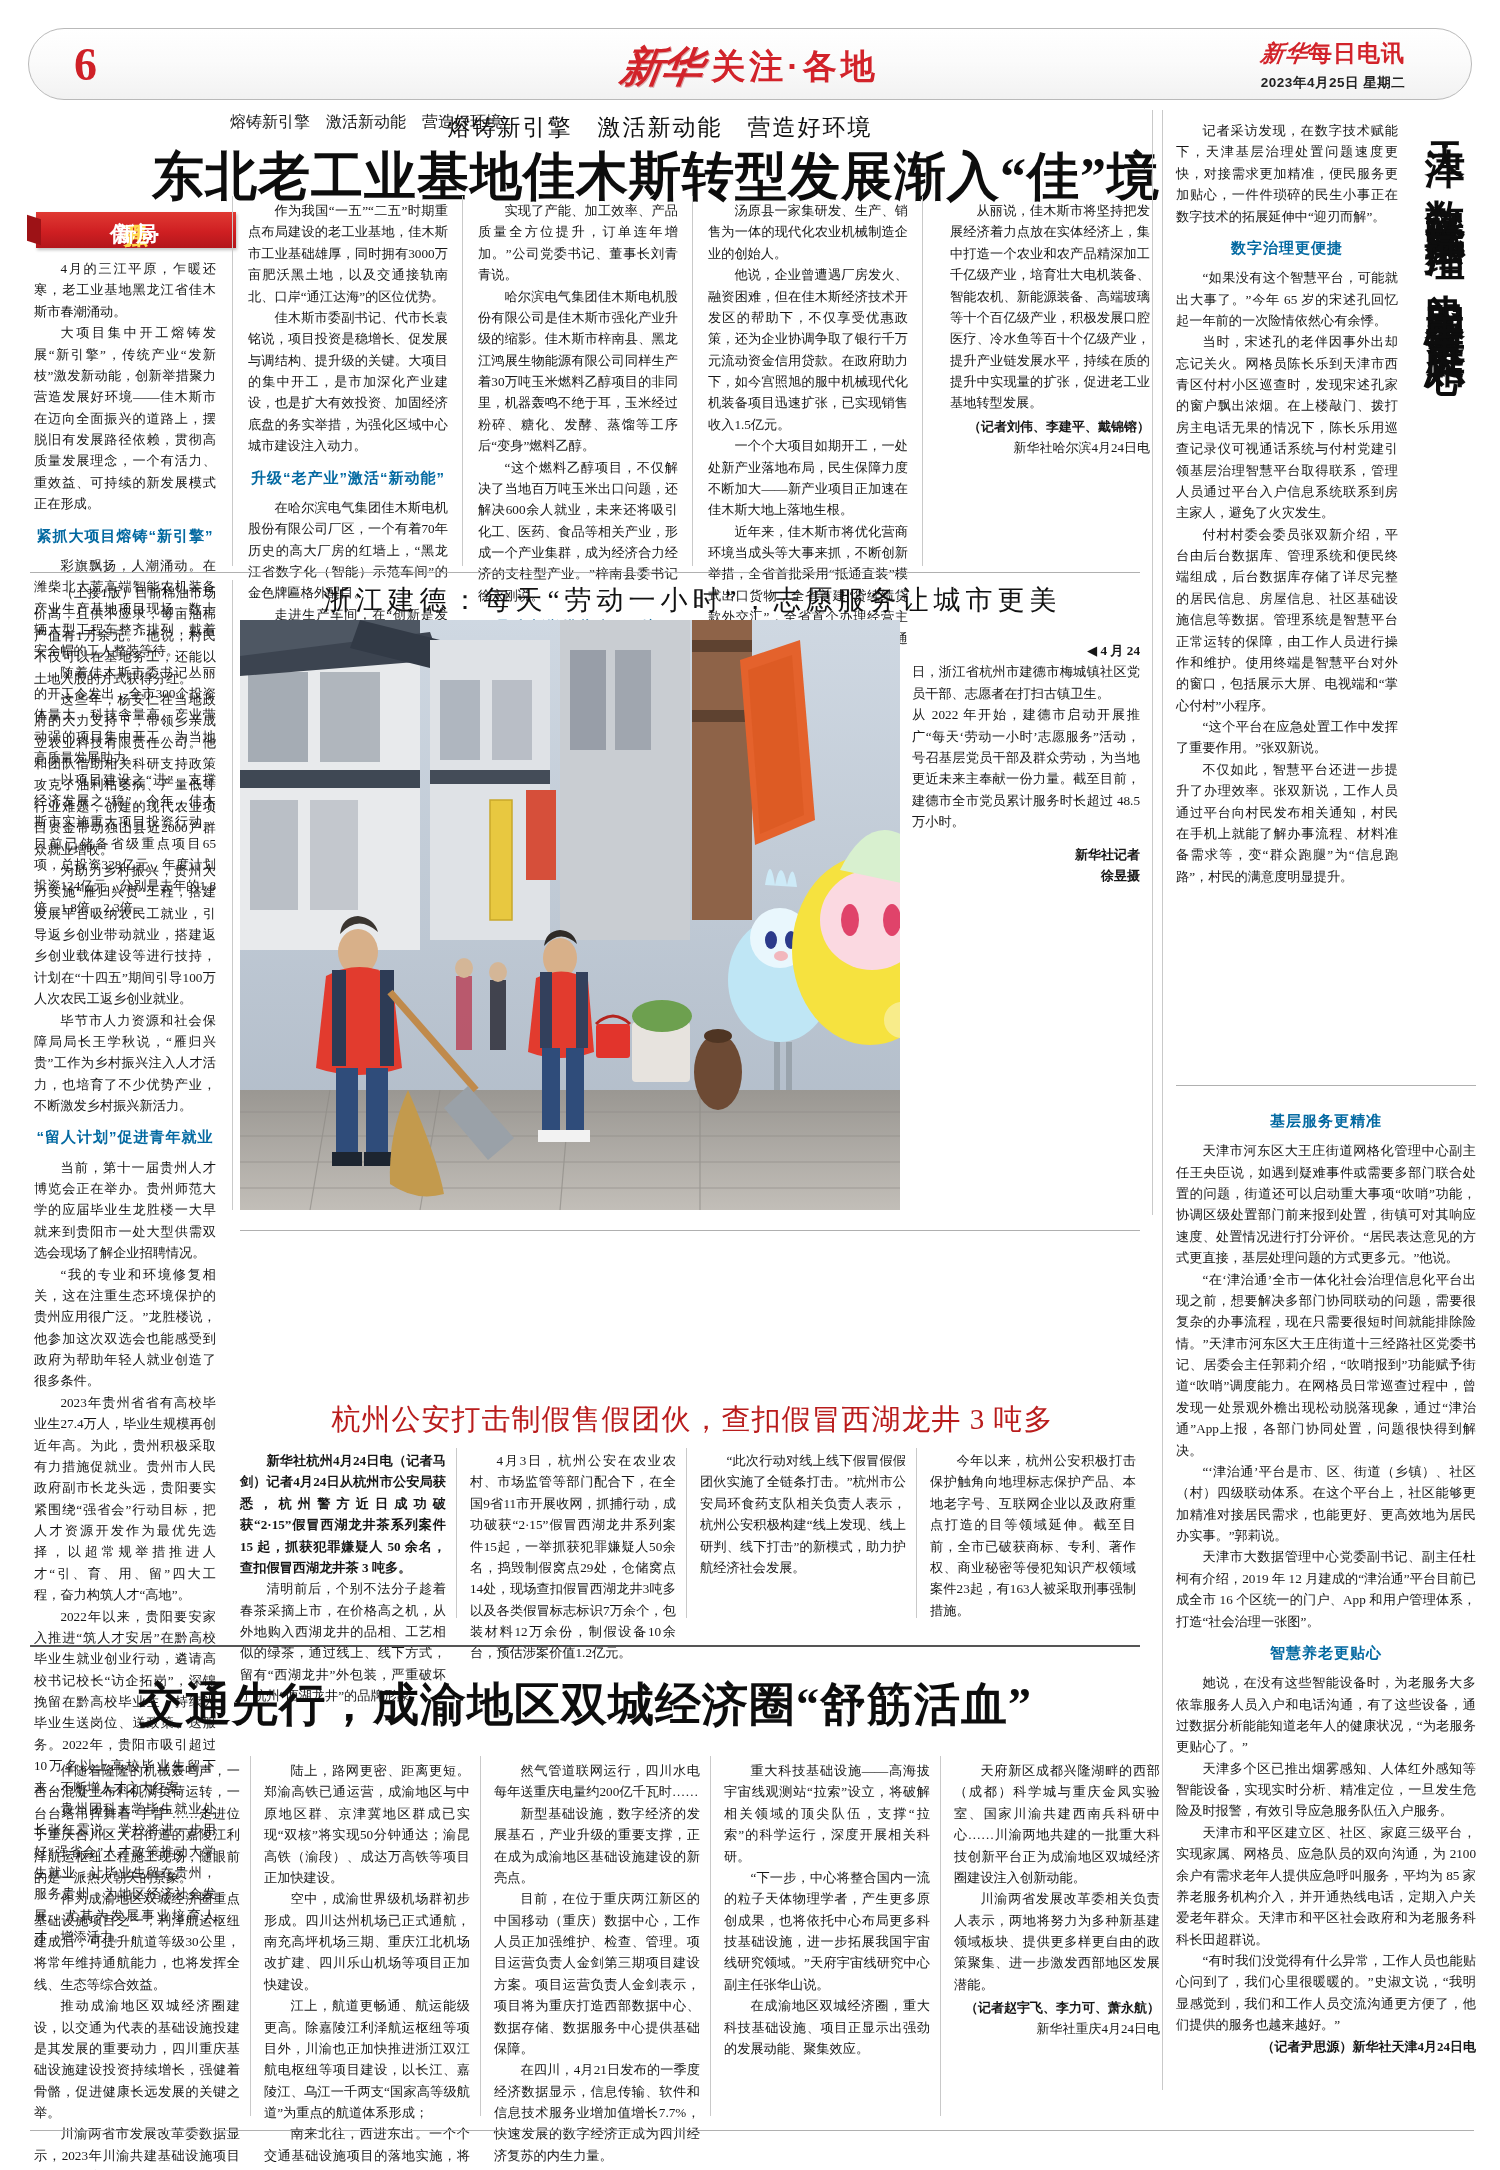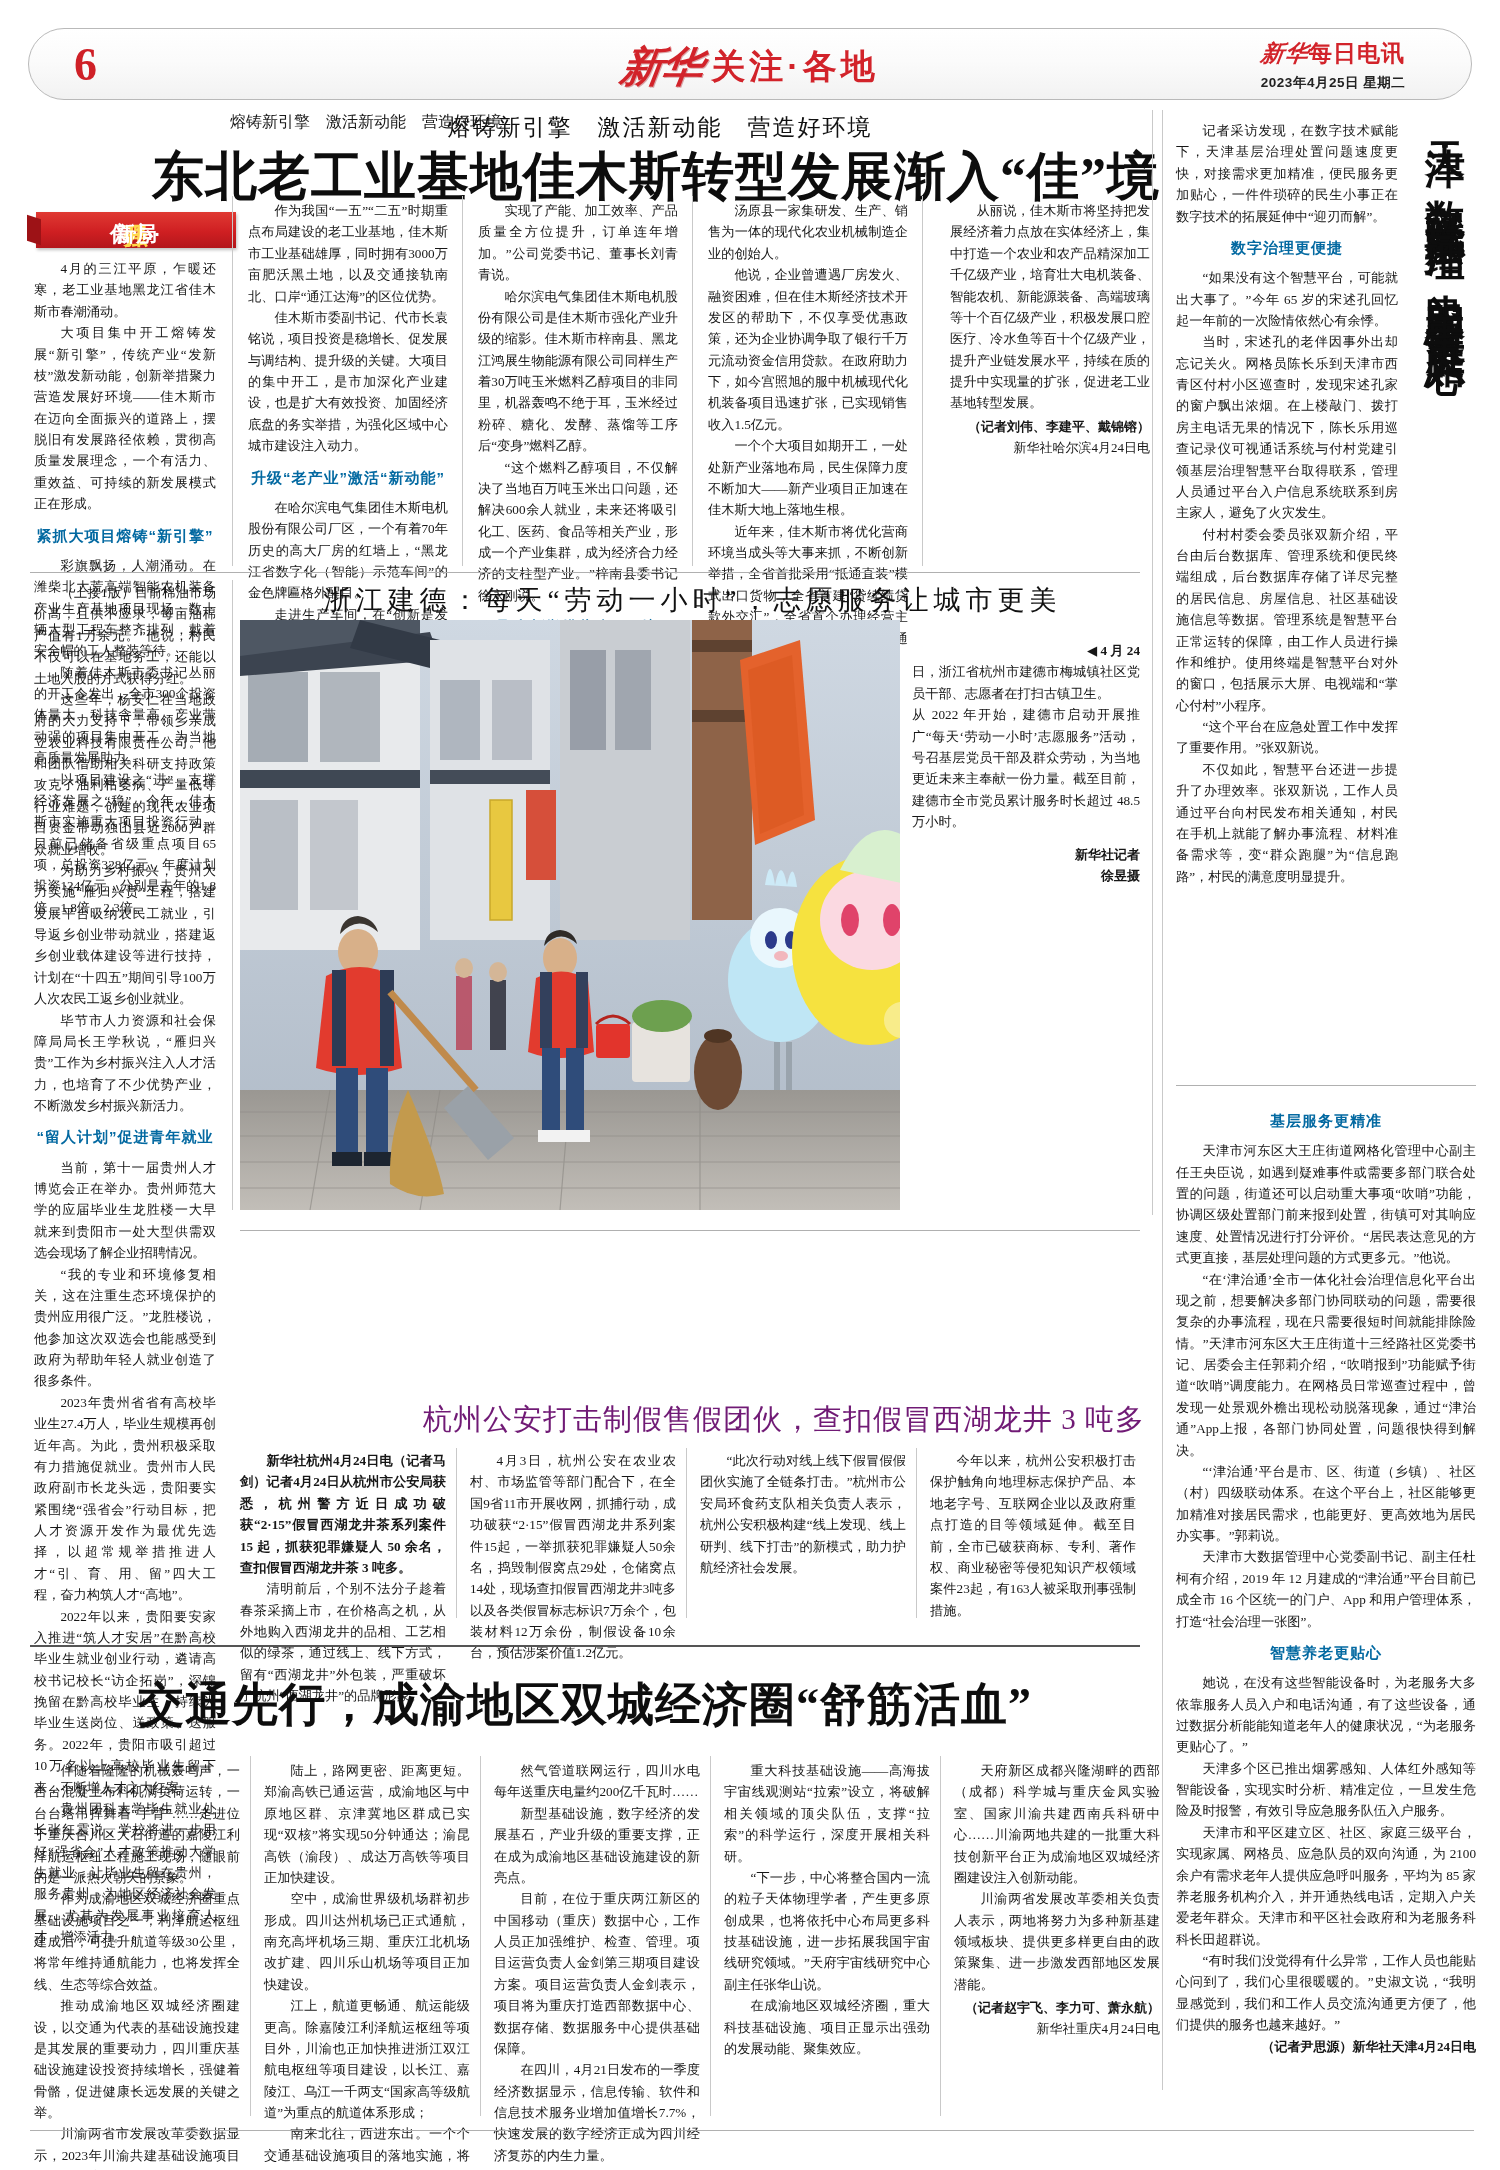--- a/index.html
+++ b/index.html
@@ -65,22 +65,22 @@
   .headline-2{
     text-align:center;font-size:46px;font-weight:700;letter-spacing:1px;
     font-family:"Liberation Serif",serif;color:#0d0d0d;line-height:1.1;
     white-space:nowrap;
   }
   .headline-3{
     text-align:center;font-size:27px;font-weight:400;letter-spacing:5px;
     font-family:"Liberation Serif",serif;color:#111;
   }
   .headline-4{
-    text-align:right;font-size:27px;font-weight:400;letter-spacing:1px;
-    font-family:"Liberation Serif",serif;color:#701a75;
+    text-align:center;font-size:27px;font-weight:400;letter-spacing:1px;
+    font-family:"Liberation Serif",serif;color:#b91c1c;
   }
   .subhead{
     text-align:center;font-weight:700;font-size:15px;letter-spacing:1px;
     font-family:"Liberation Sans",sans-serif;color:#0369a1;
     margin:9px 0 7px 0;
   }
   .body{
     font-size:13.2px;line-height:1.62;text-align:justify;
     text-justify:inter-ideograph;color:#161616;
     font-family:"Liberation Serif","DejaVu Serif",serif;

